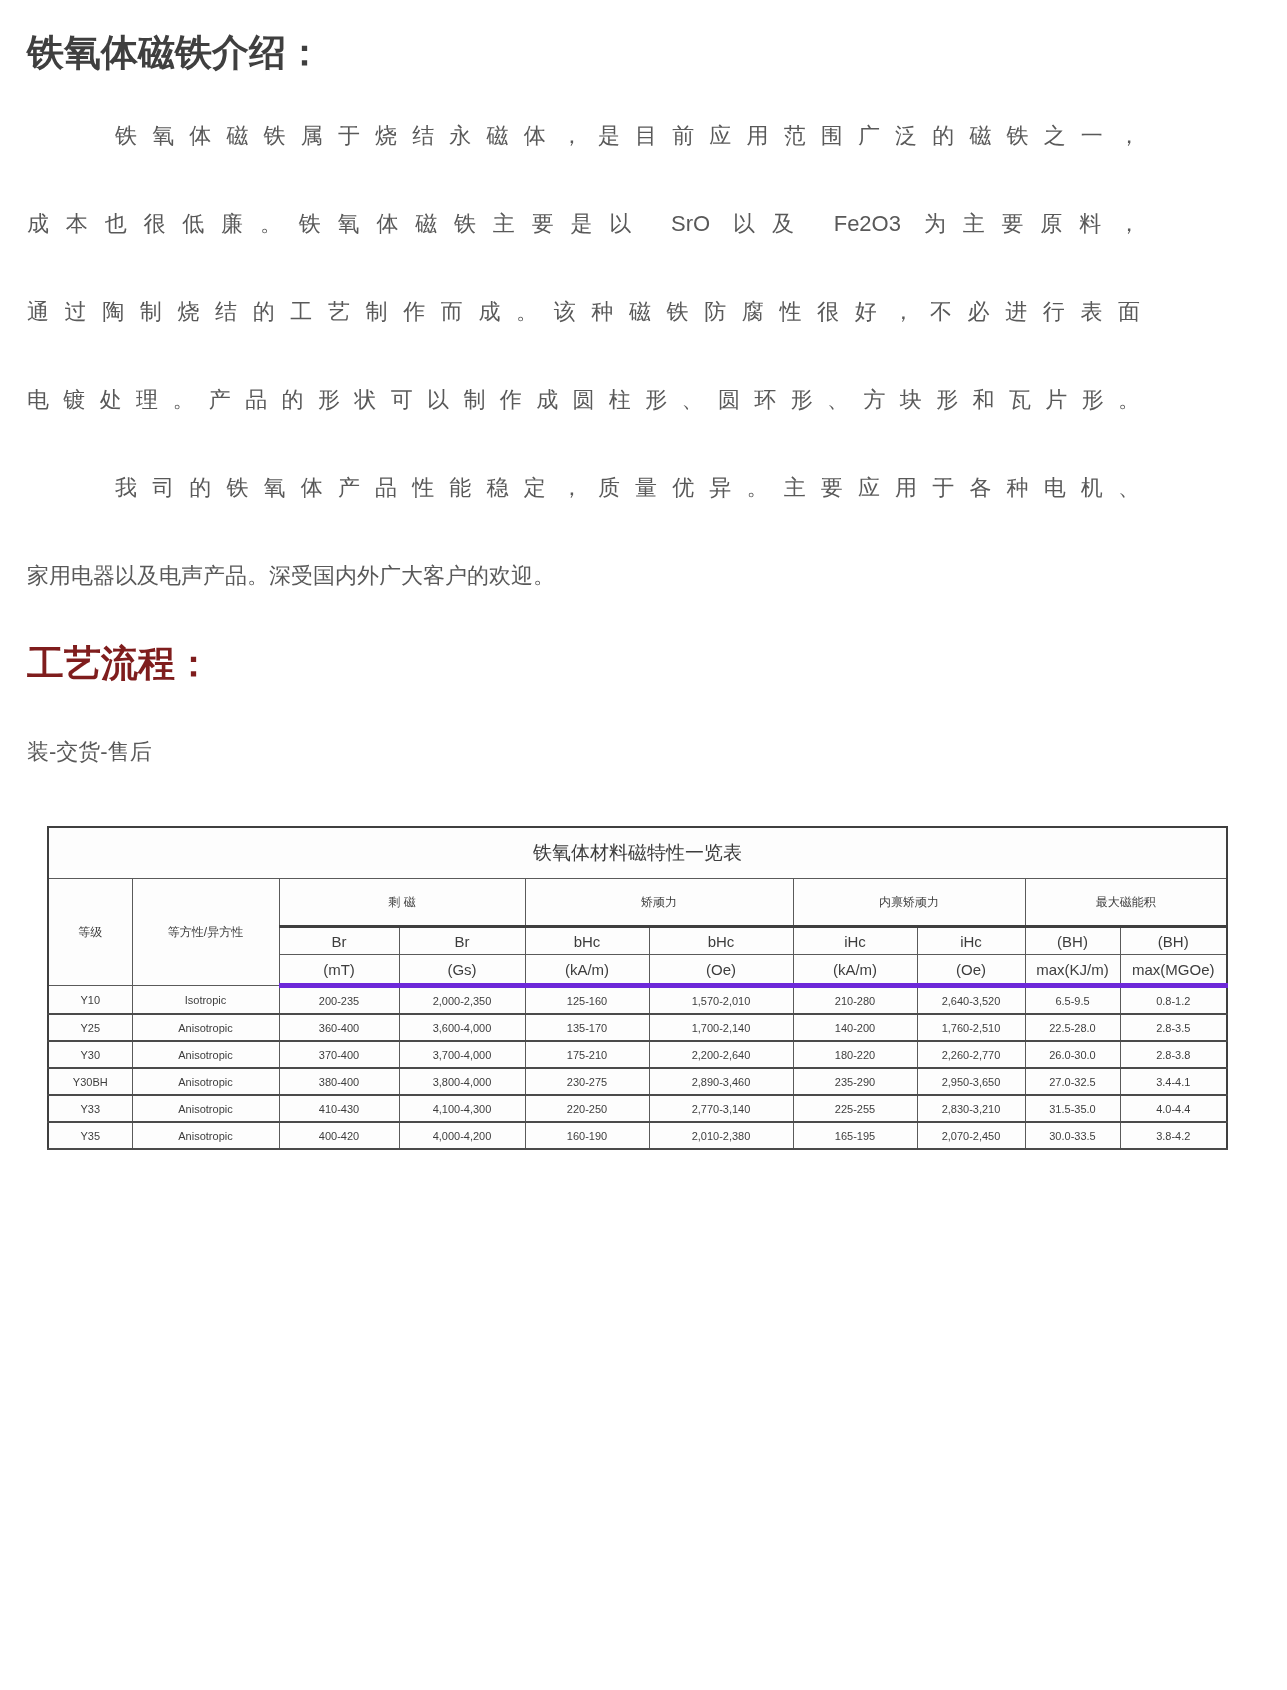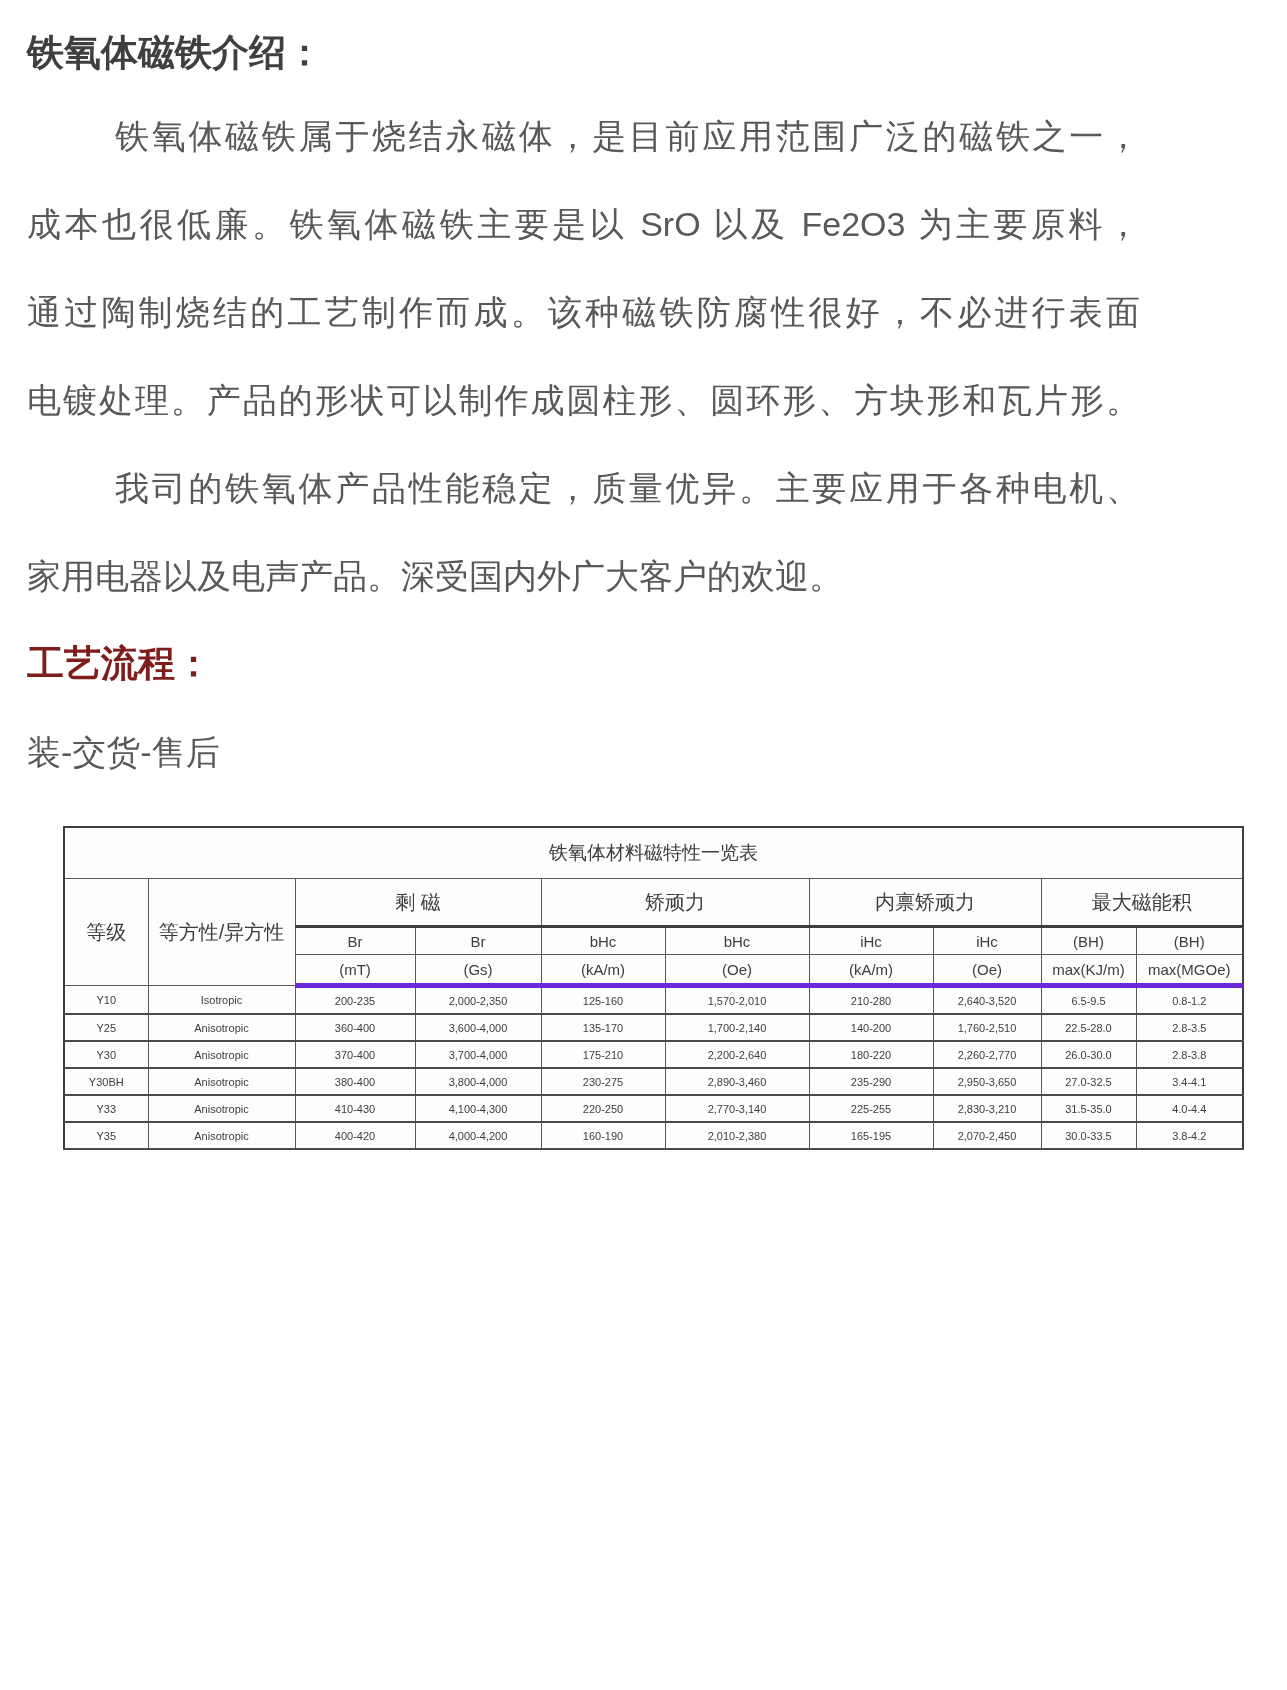--- a/index.html
+++ b/index.html
@@ -14,46 +14,46 @@
 
   .doc-heading {
     font-size:37px; font-weight:bold; color:#3f3f3f;
     height:70px; line-height:62px;
   }
   .doc-heading2 {
     font-size:37px; font-weight:bold; color:#7f1d1d;
     height:88px; line-height:88px;
   }
   .line {
-    font-size:34px; color:#595959;
+    font-size:22px; color:#595959;
     height:88px; line-height:88px;
     white-space:nowrap;
   }
   .just { text-align:justify; text-align-last:justify; }
   .indent { text-indent:88px; }
 
   table.mag-table {
     border-collapse:collapse;
     table-layout:fixed;
     width:1179px;
-    margin:30px 0 0 63px;
+    margin:30px 0 0 47px;
     background:#fdfdfd;
     color:#3d3d3d;
     border:2px solid #3f3f3f;
   }
   .mag-table td {
     border:1px solid #5a5a5a;
     text-align:center;
     vertical-align:middle;
     padding:0;
     overflow:hidden;
     font-size:15px;
   }
   tr.title-row td { height:50px; font-size:19px; border-bottom:1px solid #5a5a5a; }
-  tr.group-row td { height:46px; font-size:20px; }
+  tr.group-row td { height:46px; font-size:12px; }
   tr.group-row td.grp { border-bottom:3px solid #3f3f3f; }
   tr.sub1-row td { height:26px; }
   tr.sub2-row td { height:28px; border-bottom:5px solid #6d28d9; }
   td.span-head { font-size:16px; }
   tr.data-row td { height:25px; font-size:11px; border-bottom:2px solid #4a4a4a; }
 </style>
 </head>
 <body>
 
 <div class="page">

